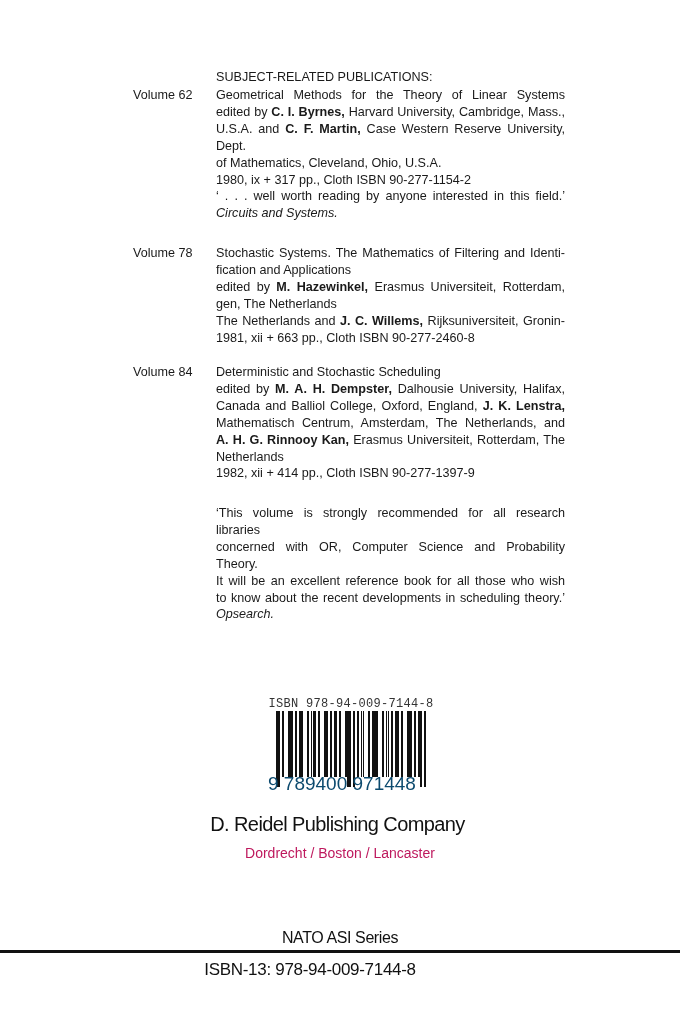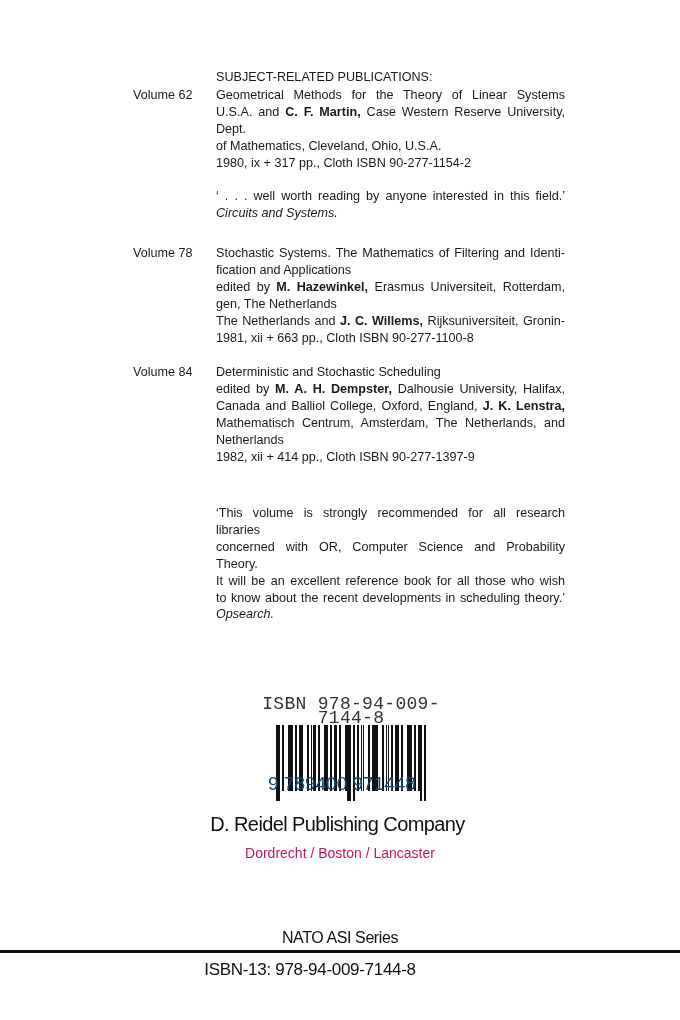--- a/index.html
+++ b/index.html
@@ -7,21 +7,21 @@
          font-family: "Liberation Sans", sans-serif; }
   .pub { position: absolute; left: 0; width: 680px; font-size: 12.6px; line-height: 16.9px; }
   .vol { position: absolute; left: 133px; width: 80px; }
   .body-col { position: absolute; left: 216px; width: 349px; }
   .line { display: block; white-space: nowrap; }
   .just { text-align: justify; text-align-last: justify; white-space: normal; }
   b { font-weight: bold; }
   .it { font-style: italic; }
   .heading { position: absolute; left: 216px; top: 70px; font-size: 12.6px; }
   .barcode-wrap { position: absolute; left: 262px; top: 697px; width: 178px; }
-  .barcode-isbn { font-family: "Liberation Mono", monospace; font-size: 18px; letter-spacing: 0.3px;
+  .barcode-isbn { font-family: "Liberation Mono", monospace; font-size: 12px; letter-spacing: 0.3px;
                   text-align: center; color: #333; line-height: 14px; }
   .bars { position: relative; height: 70px; margin-left: 14px; width: 150px; }
   .bar { position: absolute; top: 0; background: #111; }
   .bar-digits { position: absolute; top: 773px; left: 268px; font-size: 19px; font-family: "Liberation Sans", sans-serif;
                 background: transparent; color: #0c4a6e; }
   .publisher { position: absolute; left: 0; width: 675px; top: 813px; text-align: center; font-size: 20px;
                letter-spacing: -0.6px; color: #111; }
   .cities { position: absolute; left: 0; width: 680px; top: 845px; text-align: center; font-size: 14px; color: #be185d; }
   .series { position: absolute; left: 0; width: 680px; top: 929px; text-align: center; font-size: 16px; letter-spacing: -0.4px; color: #111; }
   .rule { position: absolute; left: 0; top: 950px; width: 680px; height: 3px; background: #111; }
@@ -29,51 +29,53 @@
 </style>
 </head>
 <body>
 
 <div class="heading">SUBJECT-RELATED PUBLICATIONS:</div>
 
 <div class="pub" style="top:87px;">
   <div class="vol">Volume 62</div>
   <div class="body-col">
     <span class="line just">Geometrical Methods for the Theory of Linear Systems</span>
+    <span class="line just">edited by <b>C. I. Byrnes,</b> Harvard University, Cambridge, Mass.,</span>
     <span class="line just">U.S.A. and <b>C. F. Martin,</b> Case Western Reserve University, Dept.</span>
     <span class="line">of Mathematics, Cleveland, Ohio, U.S.A.</span>
     <span class="line">1980, ix + 317 pp., Cloth ISBN 90-277-1154-2</span>
   </div>
 </div>
 <div class="pub" style="top:188px;">
   <div class="body-col">
     <span class="line just">‘ . . . well worth reading by anyone interested in this field.’</span>
     <span class="line it">Circuits and Systems.</span>
   </div>
 </div>
 
 <div class="pub" style="top:245px;">
   <div class="vol">Volume 78</div>
   <div class="body-col">
     <span class="line just">Stochastic Systems. The Mathematics of Filtering and Identi-</span>
     <span class="line">fication and Applications</span>
     <span class="line just">edited by <b>M. Hazewinkel,</b> Erasmus Universiteit, Rotterdam,</span>
     <span class="line">gen, The Netherlands</span>
     <span class="line just">The Netherlands and <b>J. C. Willems,</b> Rijksuniversiteit, Gronin-</span>
-    <span class="line">1981, xii + 663 pp., Cloth ISBN 90-277-1100-8</span>
+    <span class="line">1981, xii + 663 pp., Cloth ISBN 90-277-2460-8</span>
   </div>
 </div>
 
 <div class="pub" style="top:364px;">
   <div class="vol">Volume 84</div>
   <div class="body-col">
     <span class="line">Deterministic and Stochastic Scheduling</span>
     <span class="line just">edited by <b>M. A. H. Dempster,</b> Dalhousie University, Halifax,</span>
     <span class="line just">Canada and Balliol College, Oxford, England, <b>J. K. Lenstra,</b></span>
     <span class="line just">Mathematisch Centrum, Amsterdam, The Netherlands, and</span>
+    <span class="line just"><b>A. H. G. Rinnooy Kan,</b> Erasmus Universiteit, Rotterdam, The</span>
     <span class="line">Netherlands</span>
     <span class="line">1982, xii + 414 pp., Cloth ISBN 90-277-1397-9</span>
   </div>
 </div>
 <div class="pub" style="top:505px;">
   <div class="body-col">
     <span class="line just">‘This volume is strongly recommended for all research libraries</span>
     <span class="line just">concerned with OR, Computer Science and Probability Theory.</span>
     <span class="line just">It will be an excellent reference book for all those who wish</span>
     <span class="line just">to know about the recent developments in scheduling theory.’</span>

